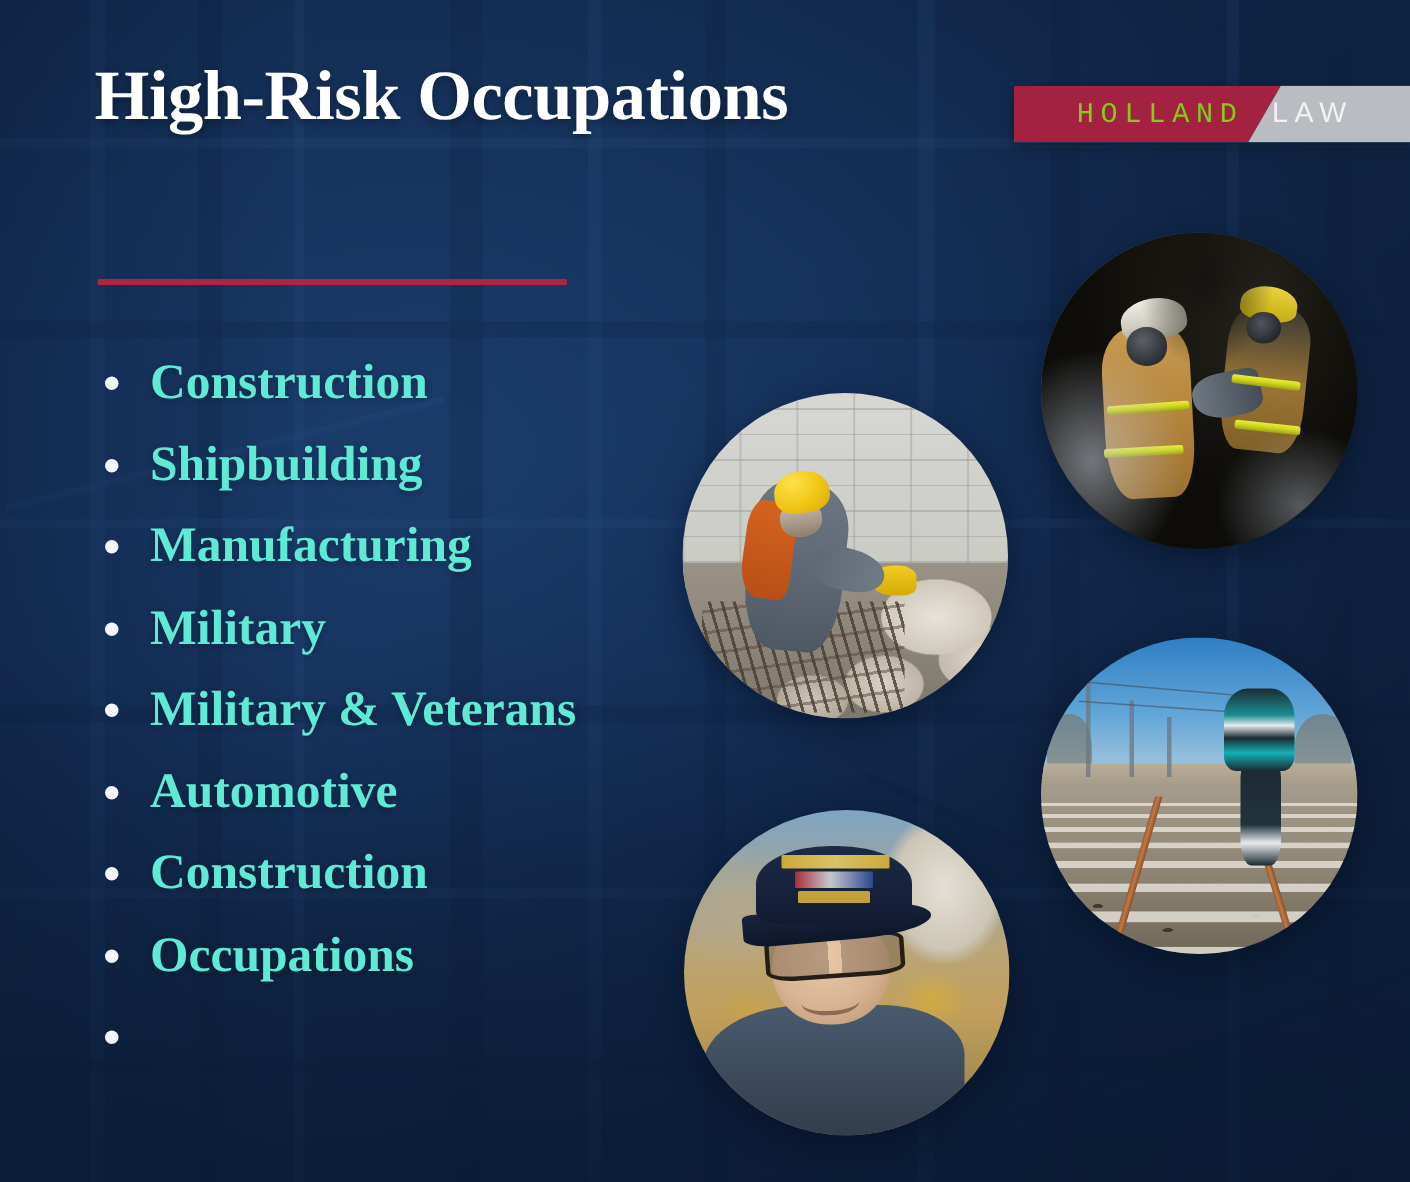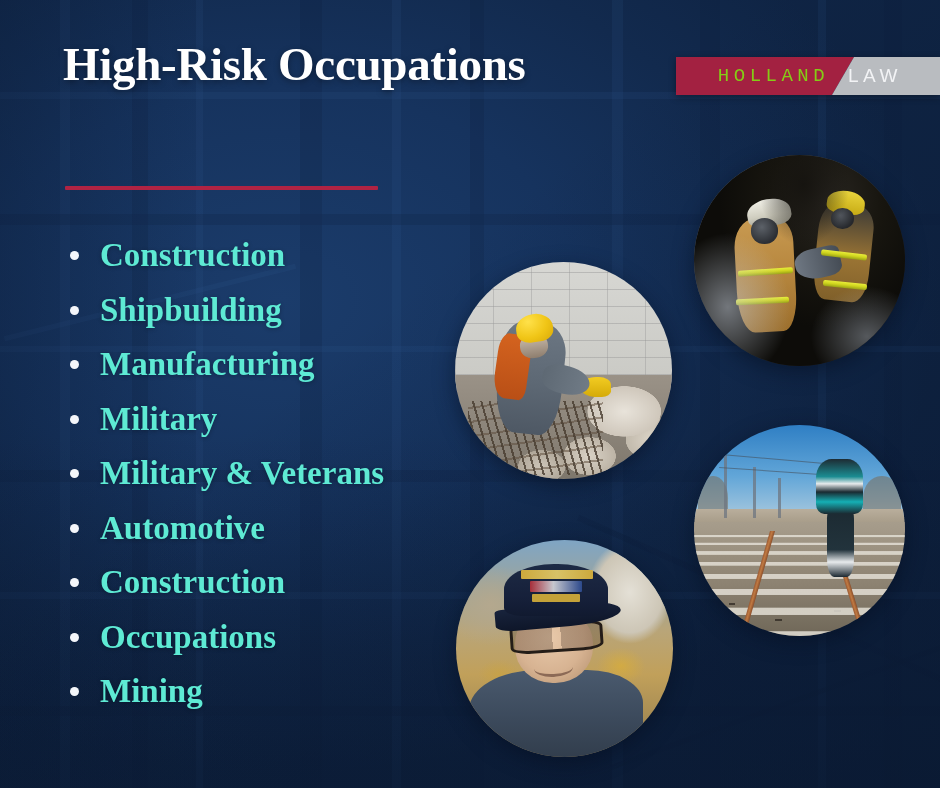--- a/index.html
+++ b/index.html
@@ -485,21 +485,20 @@
     <div class="li">
       <span class="dot"></span>
       <span class="txt">Construction</span>
     </div>
     <div class="li">
       <span class="dot"></span>
       <span class="txt">Occupations</span>
     </div>
     <div class="li">
       <span class="dot"></span>
-      <span class="txt">Mining</span>
     </div>
   </div>
 
   <div class="photo" id="photo-construction">
     <div class="scene">
       <div class="c-wall"></div>
       <div class="c-rubble"></div>
       <div class="c-rebar"></div>
       <div class="c-yellow2"></div>
       <div class="c-body"></div>

